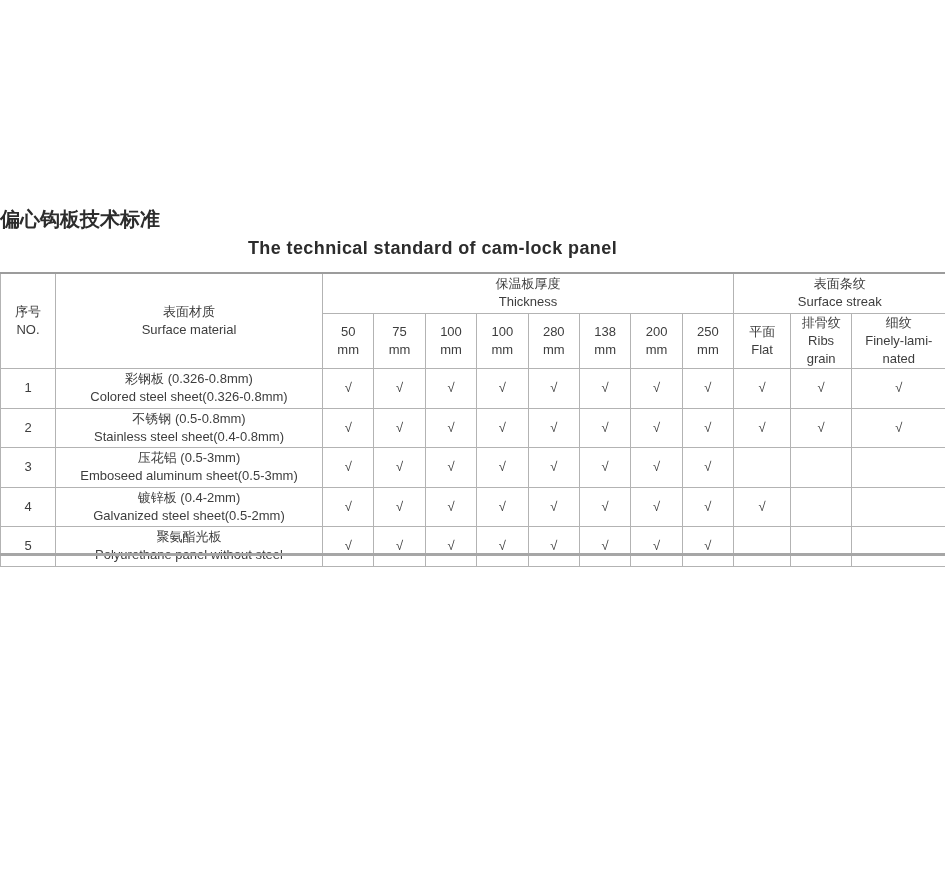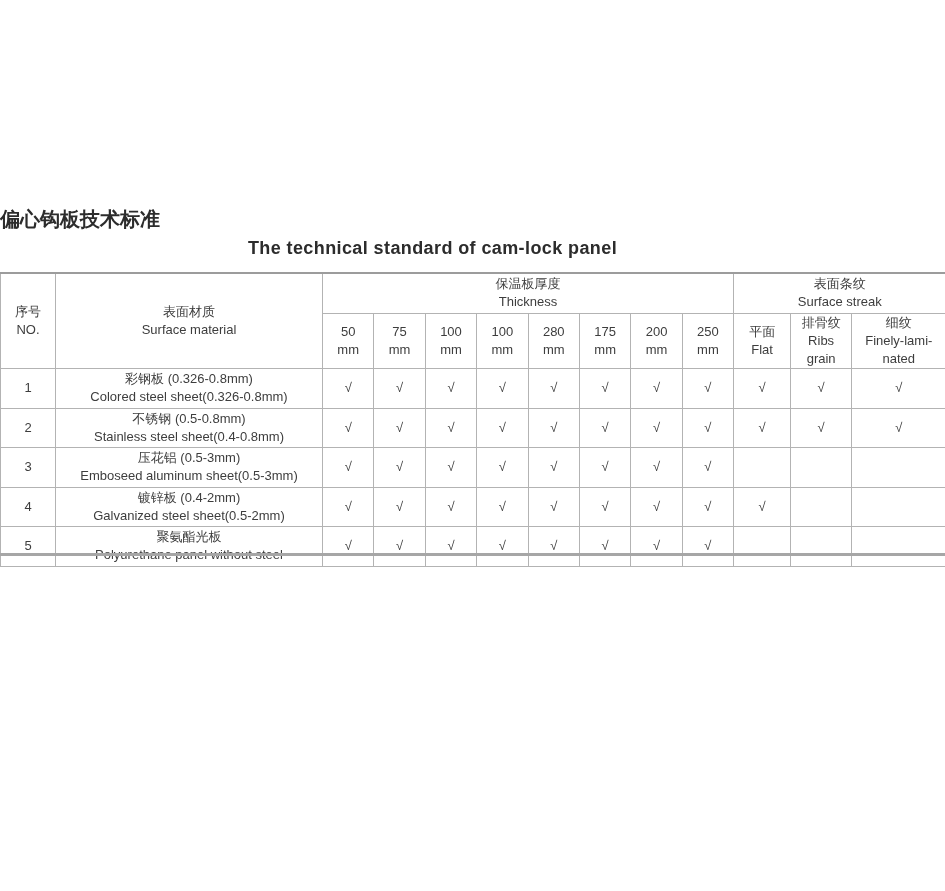--- a/index.html
+++ b/index.html
@@ -115,21 +115,21 @@
           <th class="thick-col">50
 mm</th>
           <th class="thick-col">75
 mm</th>
           <th class="thick-col">100
 mm</th>
           <th class="thick-col">100
 mm</th>
           <th class="thick-col">280
 mm</th>
-          <th class="thick-col">175
+          <th class="thick-col">138
 mm</th>
           <th class="thick-col">200
 mm</th>
           <th class="thick-col">250
 mm</th>
           <th class="streak-col">平面
 Flat</th>
           <th class="streak-col">排骨纹
 Ribs
 grain</th>

